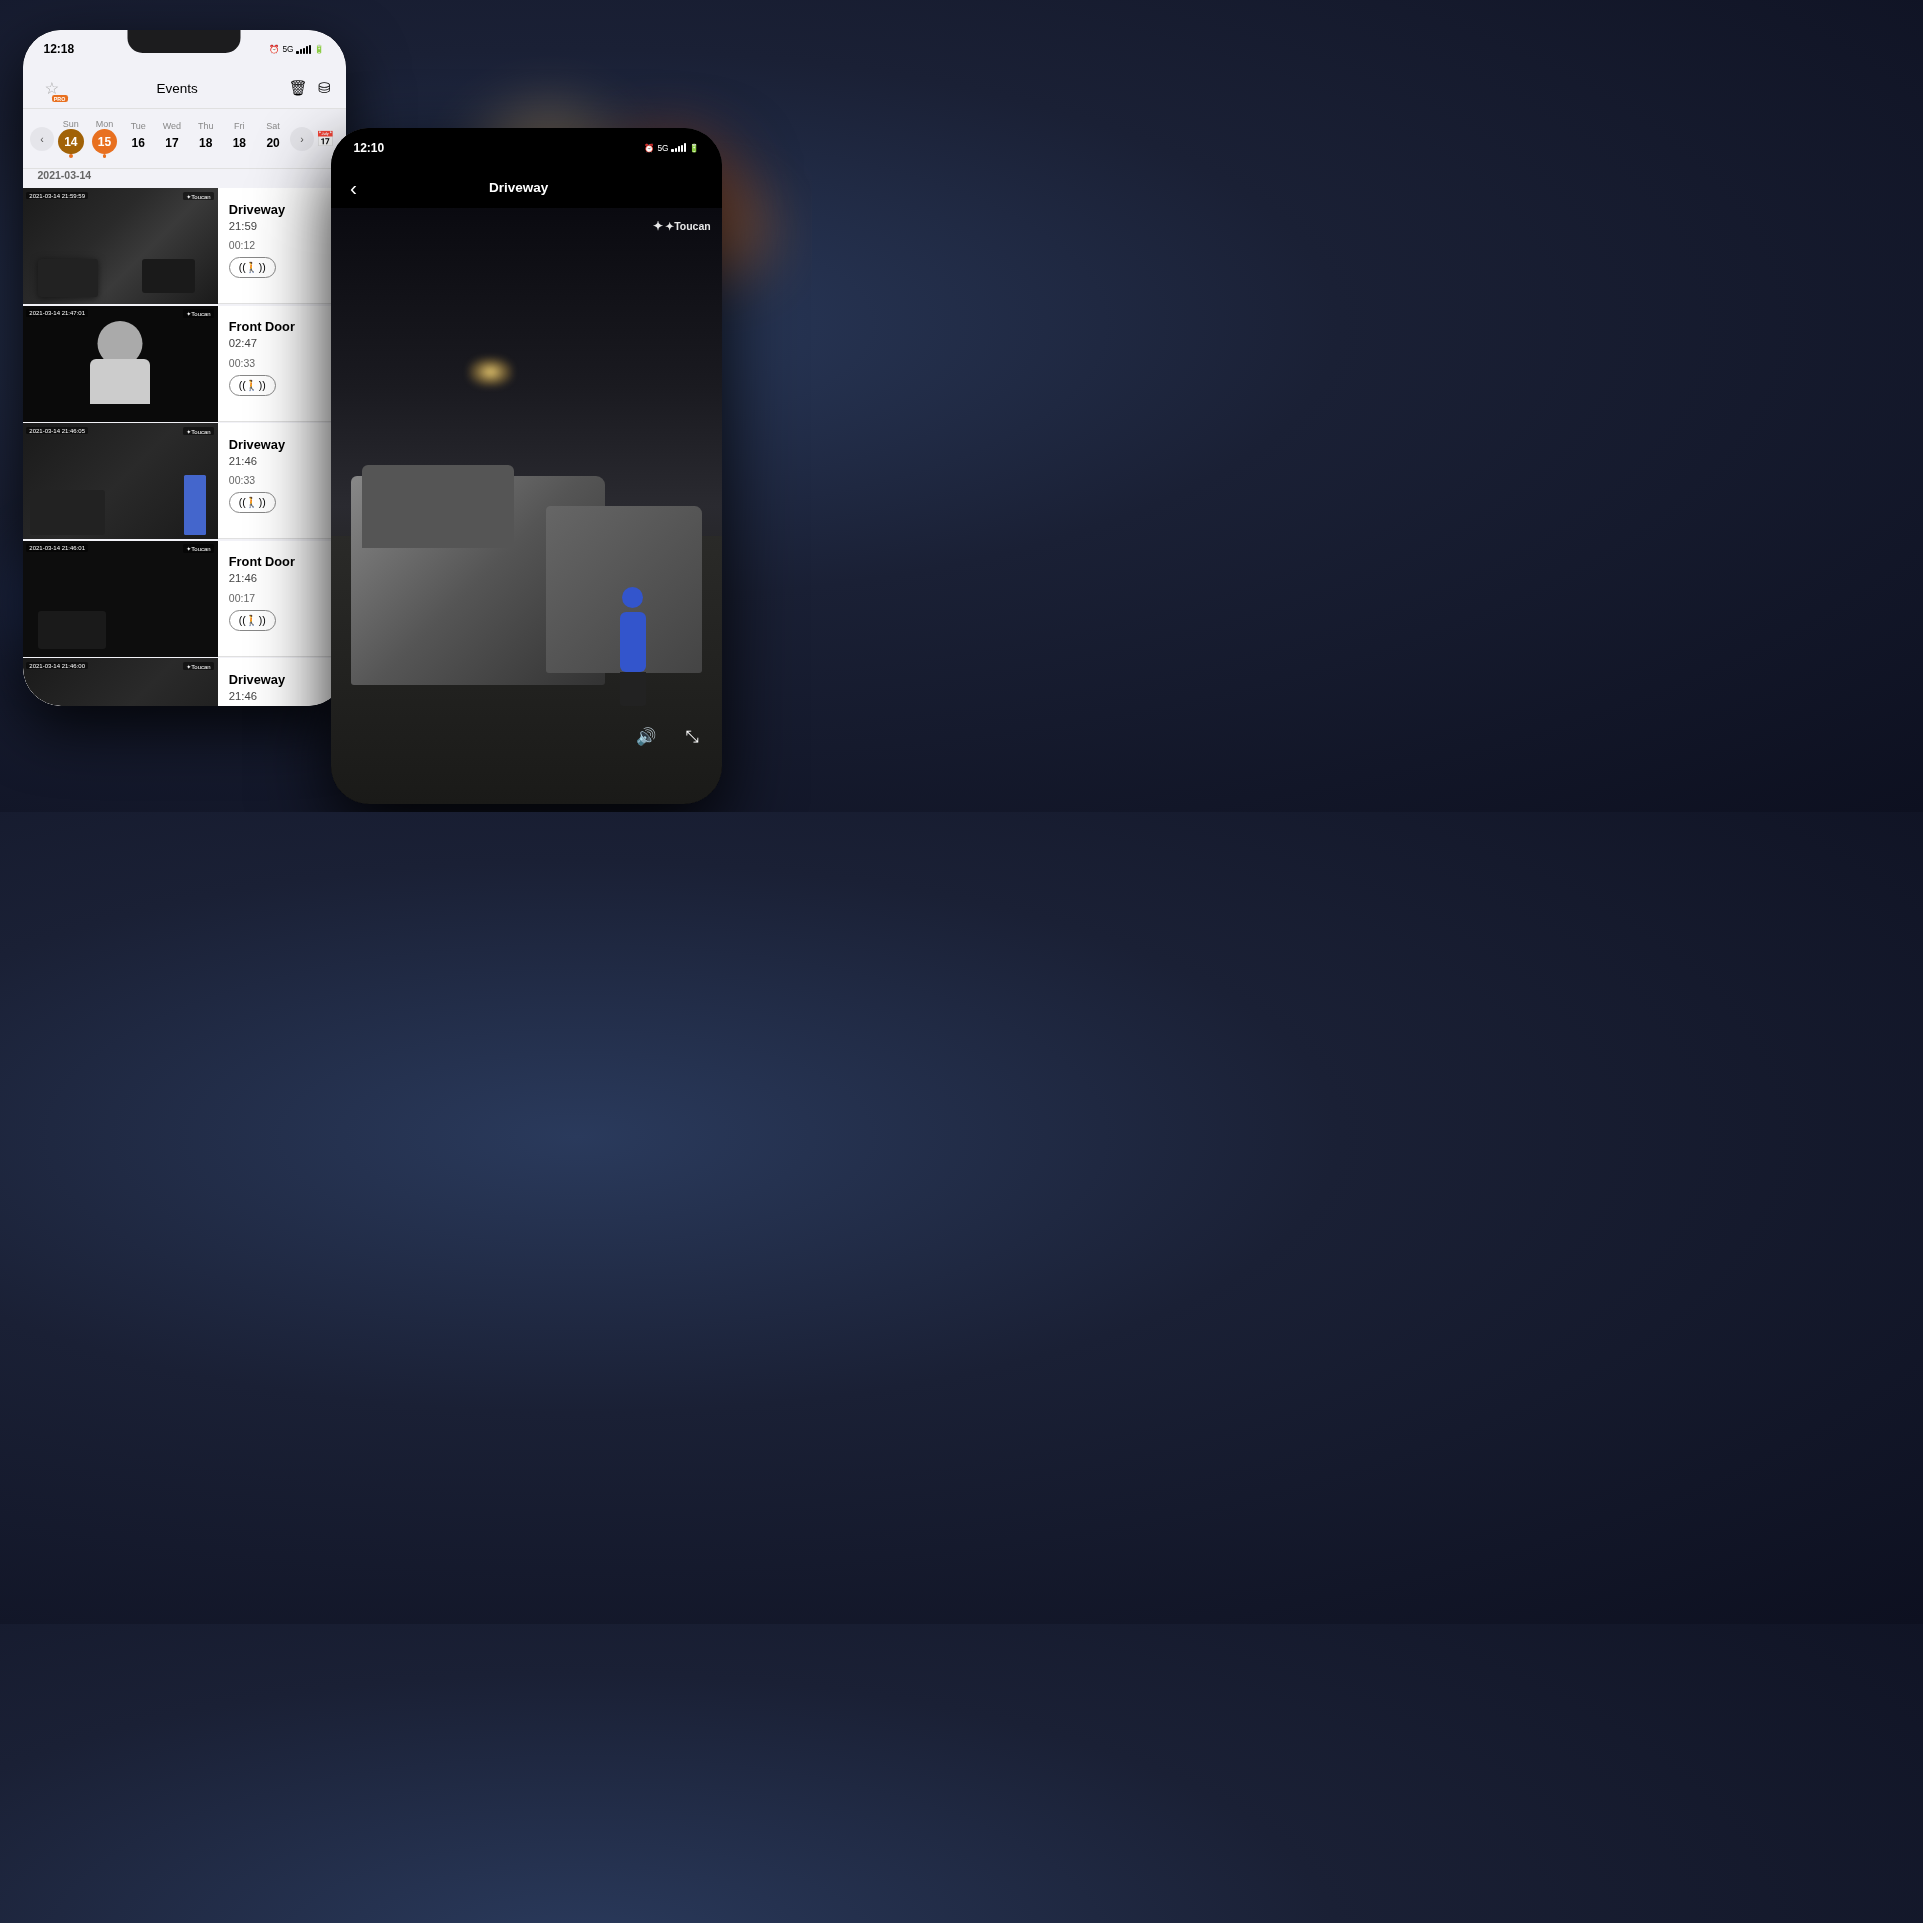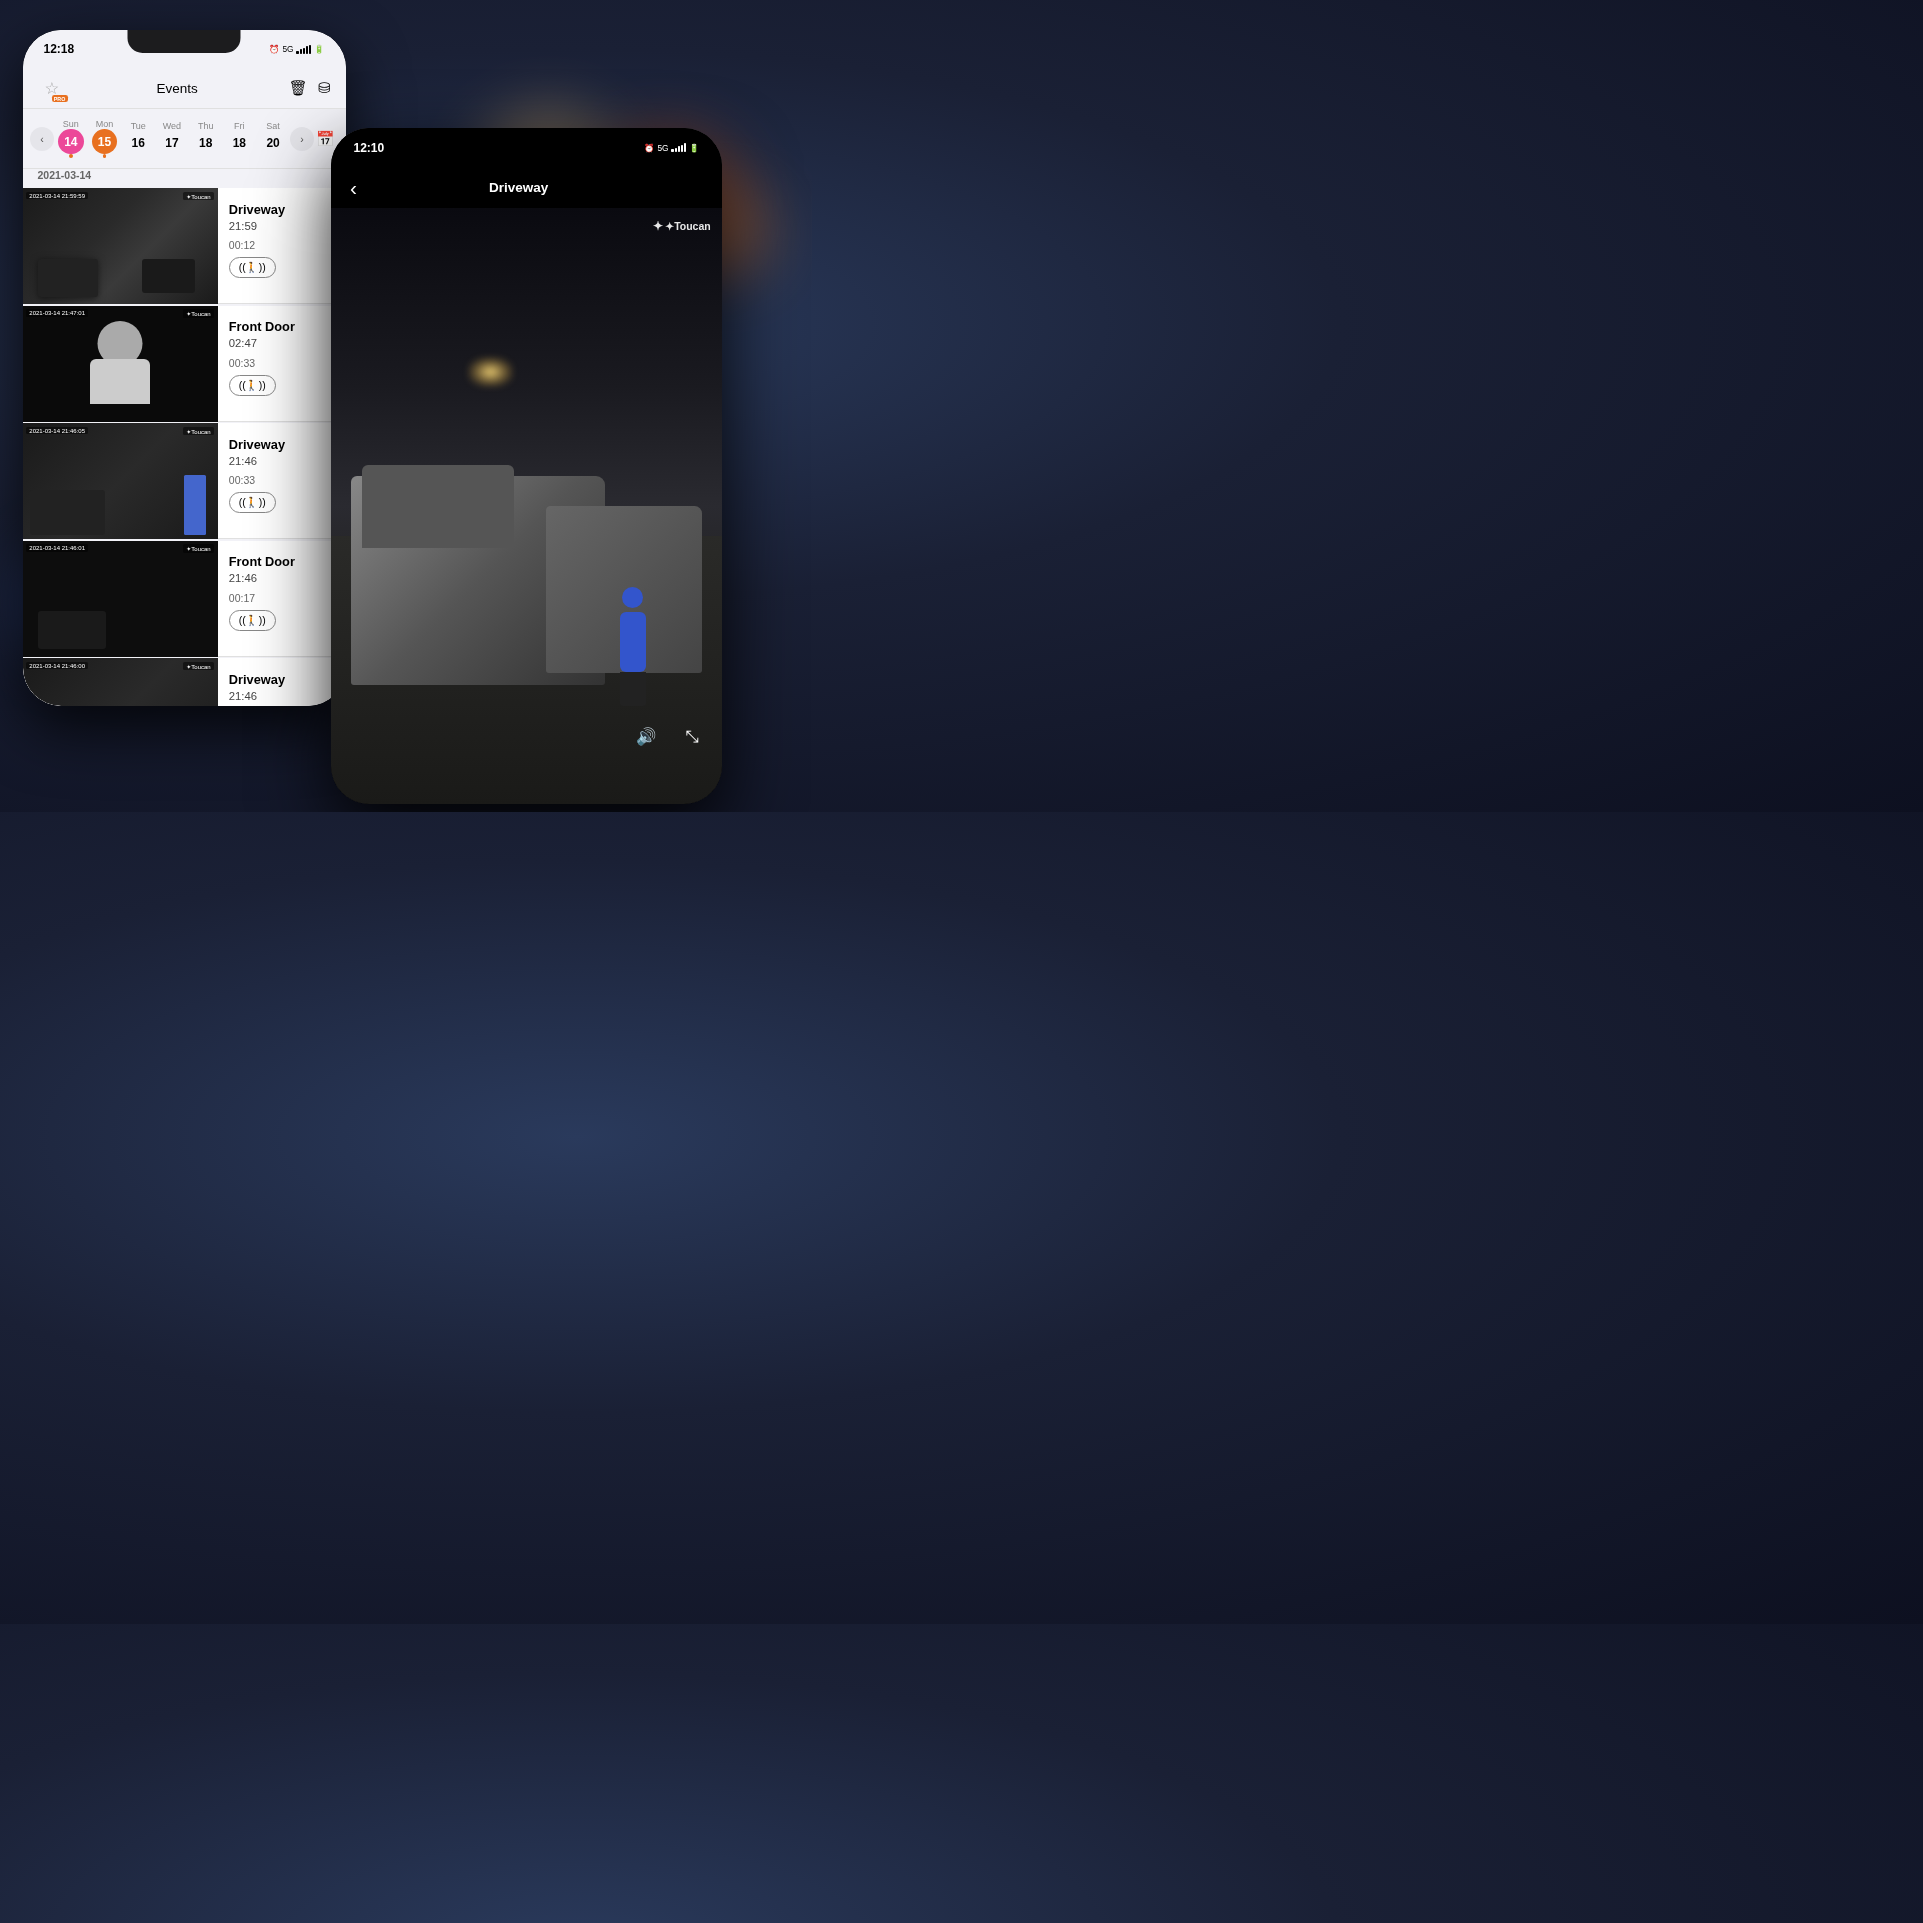--- a/index.html
+++ b/index.html
@@ -205,21 +205,21 @@
       height: 25.6px;
       border-radius: 50%;
       display: flex;
       align-items: center;
       justify-content: center;
       font-size: 12px;
       font-weight: 600;
       color: #000;
     }
     .date-num.active {
-      background: #ec4899;
+      background: #a16207;
       color: white;
     }
     .date-num.selected {
       background: #e87020;
       color: white;
     }
     .date-dot {
       width: 3.8px;
       height: 3.8px;
       border-radius: 50%;

